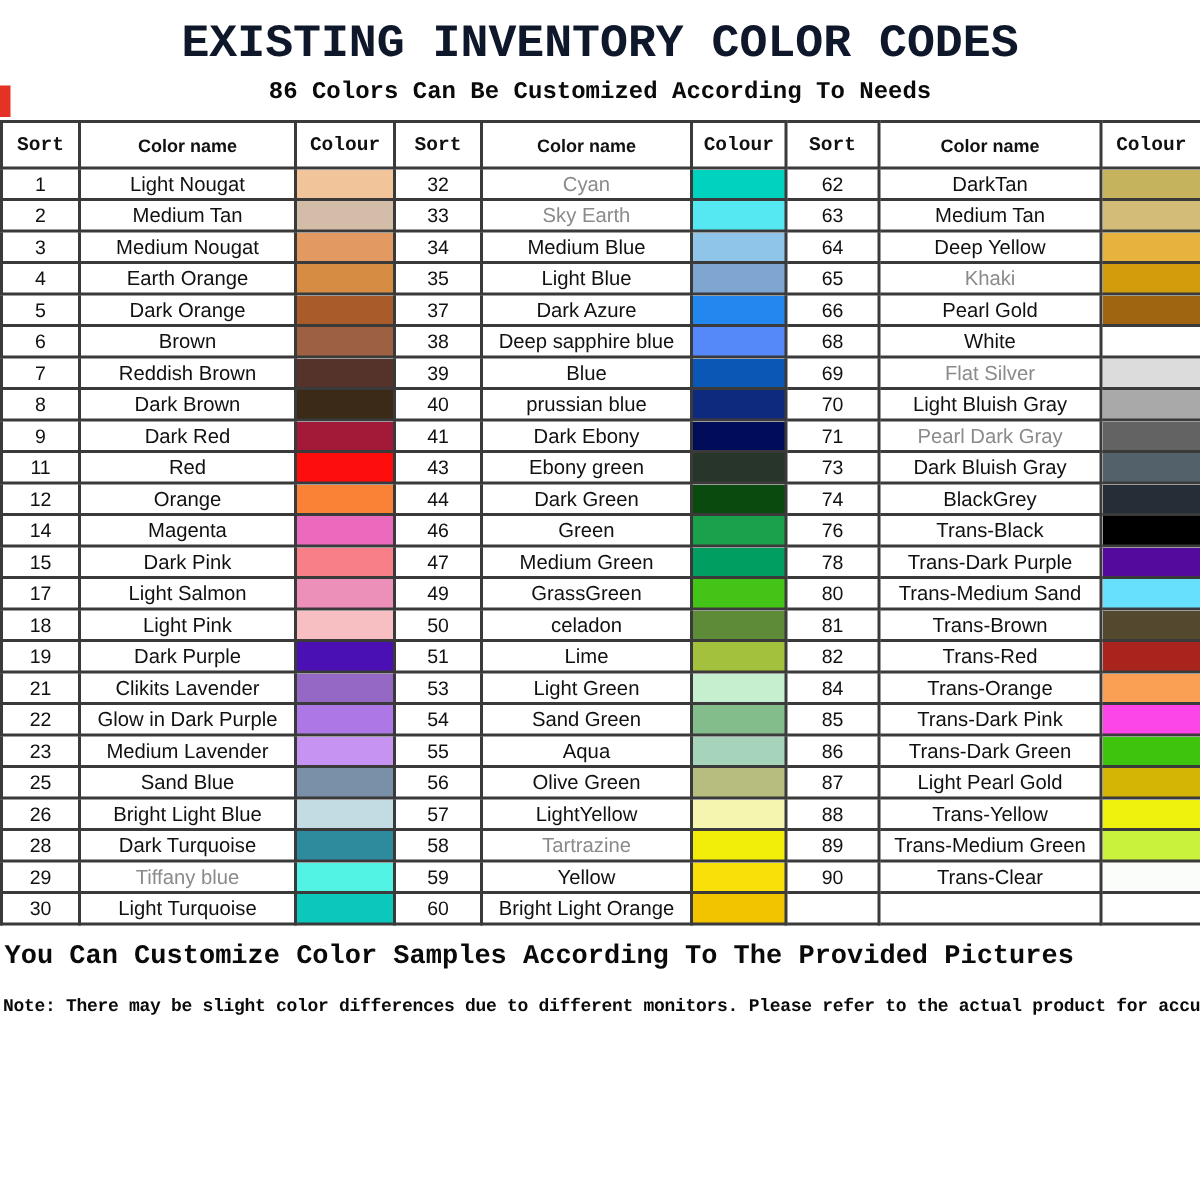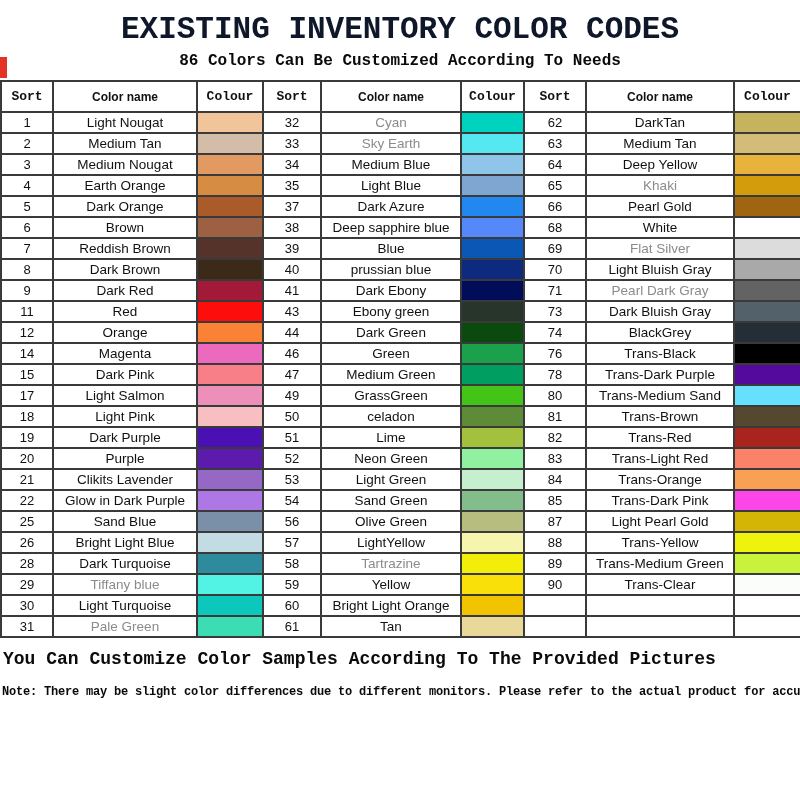--- a/index.html
+++ b/index.html
@@ -254,31 +254,20 @@
         <td class="name-cell">Dark Purple</td>
         <td style="background: rgb(74, 16, 180);"></td>
         <td class="sort-cell">51</td>
         <td class="name-cell">Lime</td>
         <td style="background: rgb(164, 193, 62);"></td>
         <td class="sort-cell">82</td>
         <td class="name-cell">Trans-Red</td>
         <td style="background: rgb(170, 36, 30);"></td>
       </tr>
       <tr>
-        <td class="sort-cell">20</td>
-        <td class="name-cell">Purple</td>
-        <td style="background: rgb(92, 27, 173);"></td>
-        <td class="sort-cell">52</td>
-        <td class="name-cell">Neon Green</td>
-        <td style="background: rgb(144, 242, 160);"></td>
-        <td class="sort-cell">83</td>
-        <td class="name-cell">Trans-Light Red</td>
-        <td style="background: rgb(250, 130, 104);"></td>
-      </tr>
-      <tr>
         <td class="sort-cell">21</td>
         <td class="name-cell">Clikits Lavender</td>
         <td style="background: rgb(148, 104, 196);"></td>
         <td class="sort-cell">53</td>
         <td class="name-cell">Light Green</td>
         <td style="background: rgb(197, 239, 207);"></td>
         <td class="sort-cell">84</td>
         <td class="name-cell">Trans-Orange</td>
         <td style="background: rgb(250, 160, 85);"></td>
       </tr>
@@ -287,20 +276,31 @@
         <td class="name-cell">Glow in Dark Purple</td>
         <td style="background: rgb(174, 119, 230);"></td>
         <td class="sort-cell">54</td>
         <td class="name-cell">Sand Green</td>
         <td style="background: rgb(132, 189, 140);"></td>
         <td class="sort-cell">85</td>
         <td class="name-cell">Trans-Dark Pink</td>
         <td style="background: rgb(252, 70, 232);"></td>
       </tr>
       <tr>
+        <td class="sort-cell">23</td>
+        <td class="name-cell">Medium Lavender</td>
+        <td style="background: rgb(198, 147, 242);"></td>
+        <td class="sort-cell">55</td>
+        <td class="name-cell">Aqua</td>
+        <td style="background: rgb(165, 212, 187);"></td>
+        <td class="sort-cell">86</td>
+        <td class="name-cell">Trans-Dark Green</td>
+        <td style="background: rgb(63, 196, 13);"></td>
+      </tr>
+      <tr>
         <td class="sort-cell">25</td>
         <td class="name-cell">Sand Blue</td>
         <td style="background: rgb(122, 144, 168);"></td>
         <td class="sort-cell">56</td>
         <td class="name-cell">Olive Green</td>
         <td style="background: rgb(182, 189, 126);"></td>
         <td class="sort-cell">87</td>
         <td class="name-cell">Light Pearl Gold</td>
         <td style="background: rgb(212, 180, 4);"></td>
       </tr>
@@ -341,28 +341,17 @@
         <td class="sort-cell">30</td>
         <td class="name-cell">Light Turquoise</td>
         <td style="background: rgb(12, 200, 188);"></td>
         <td class="sort-cell">60</td>
         <td class="name-cell">Bright Light Orange</td>
         <td style="background: rgb(242, 196, 0);"></td>
         <td class="sort-cell"></td>
         <td class="name-cell"></td>
         <td style="background: rgb(255, 255, 255);"></td>
       </tr>
-      <tr>
-        <td class="sort-cell">31</td>
-        <td class="name-cell muted">Pale Green</td>
-        <td style="background: rgb(60, 220, 180);"></td>
-        <td class="sort-cell">61</td>
-        <td class="name-cell">Tan</td>
-        <td style="background: rgb(232, 216, 154);"></td>
-        <td class="sort-cell"></td>
-        <td class="name-cell"></td>
-        <td style="background: rgb(255, 255, 255);"></td>
-      </tr>
     </tbody>
 </table>
 
 <div class="footer">You Can Customize Color Samples According To The Provided Pictures</div>
 <div class="note">Note: There may be slight color differences due to different monitors. Please refer to the actual product for accuracy</div>
 
 </body></html>

